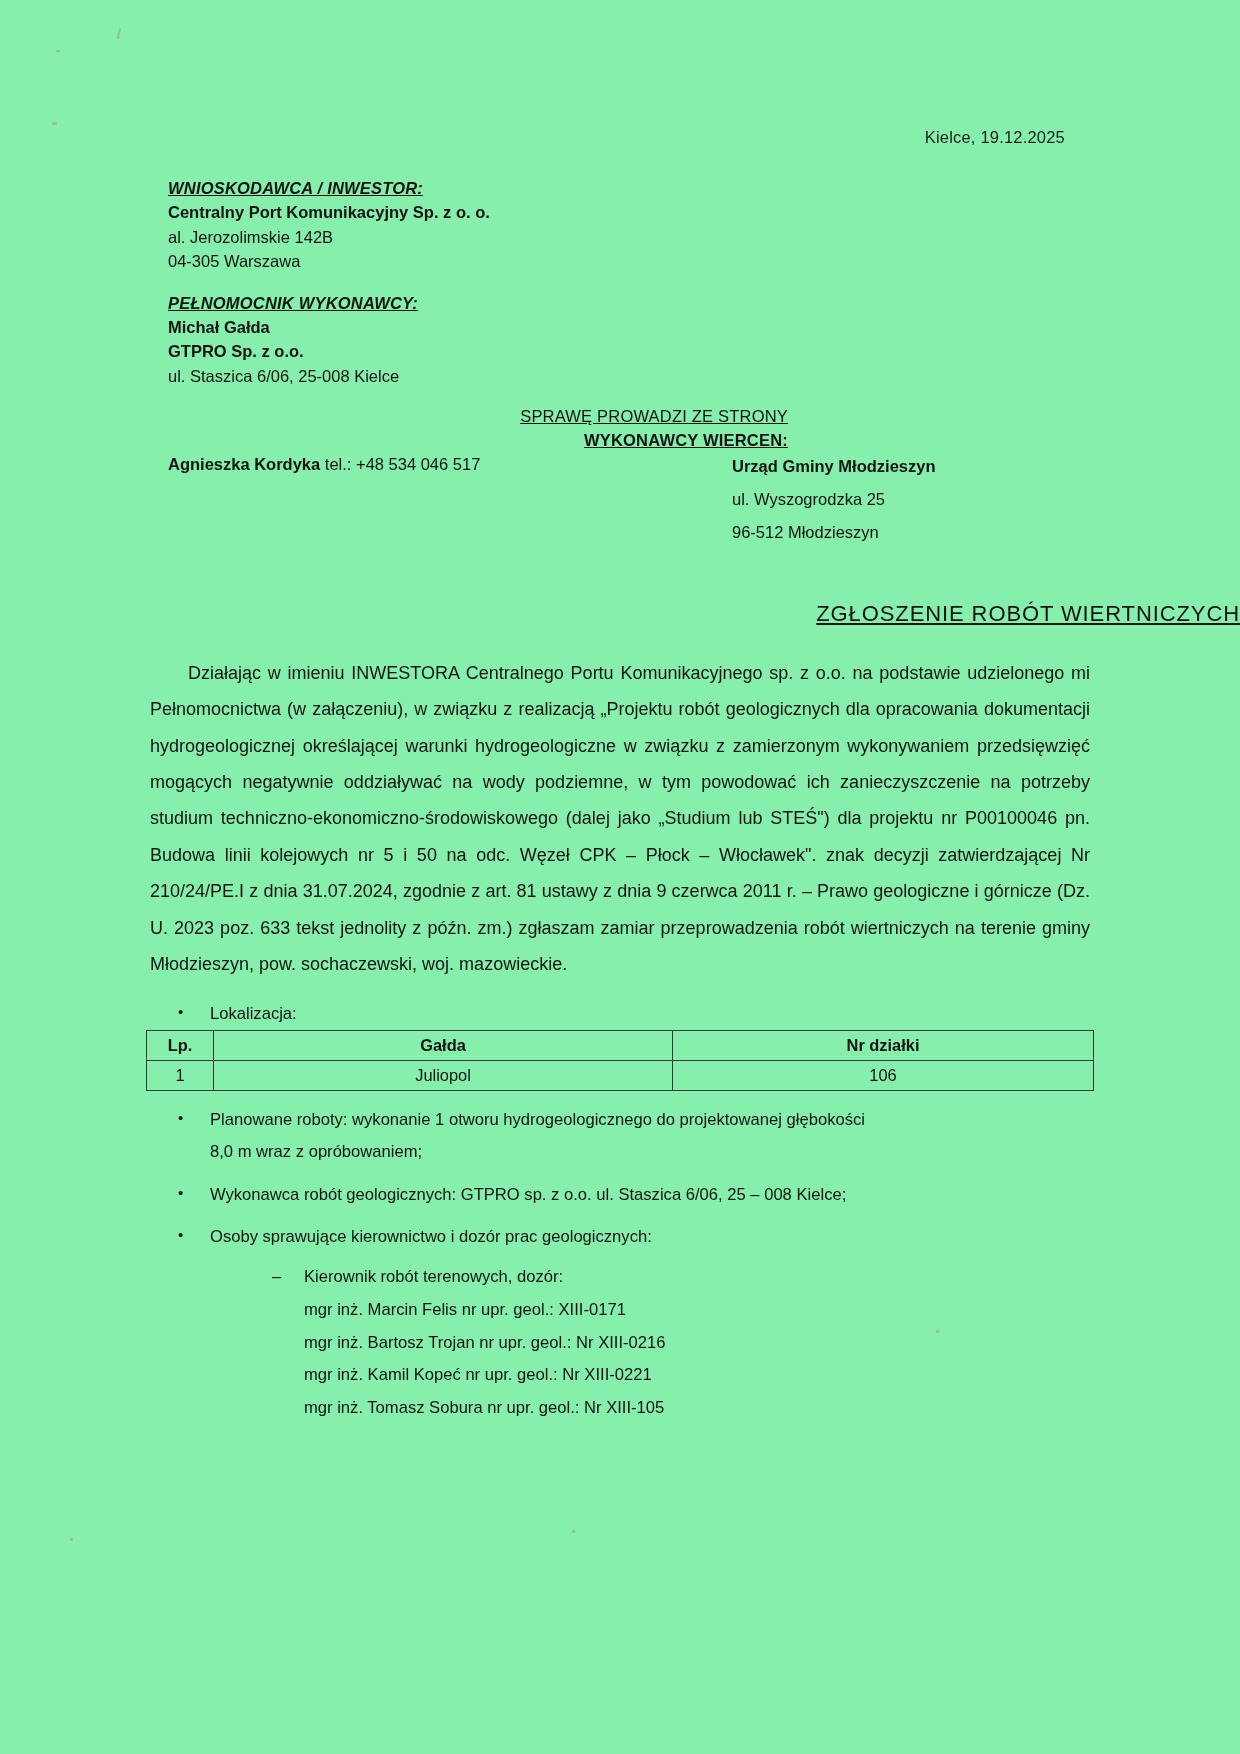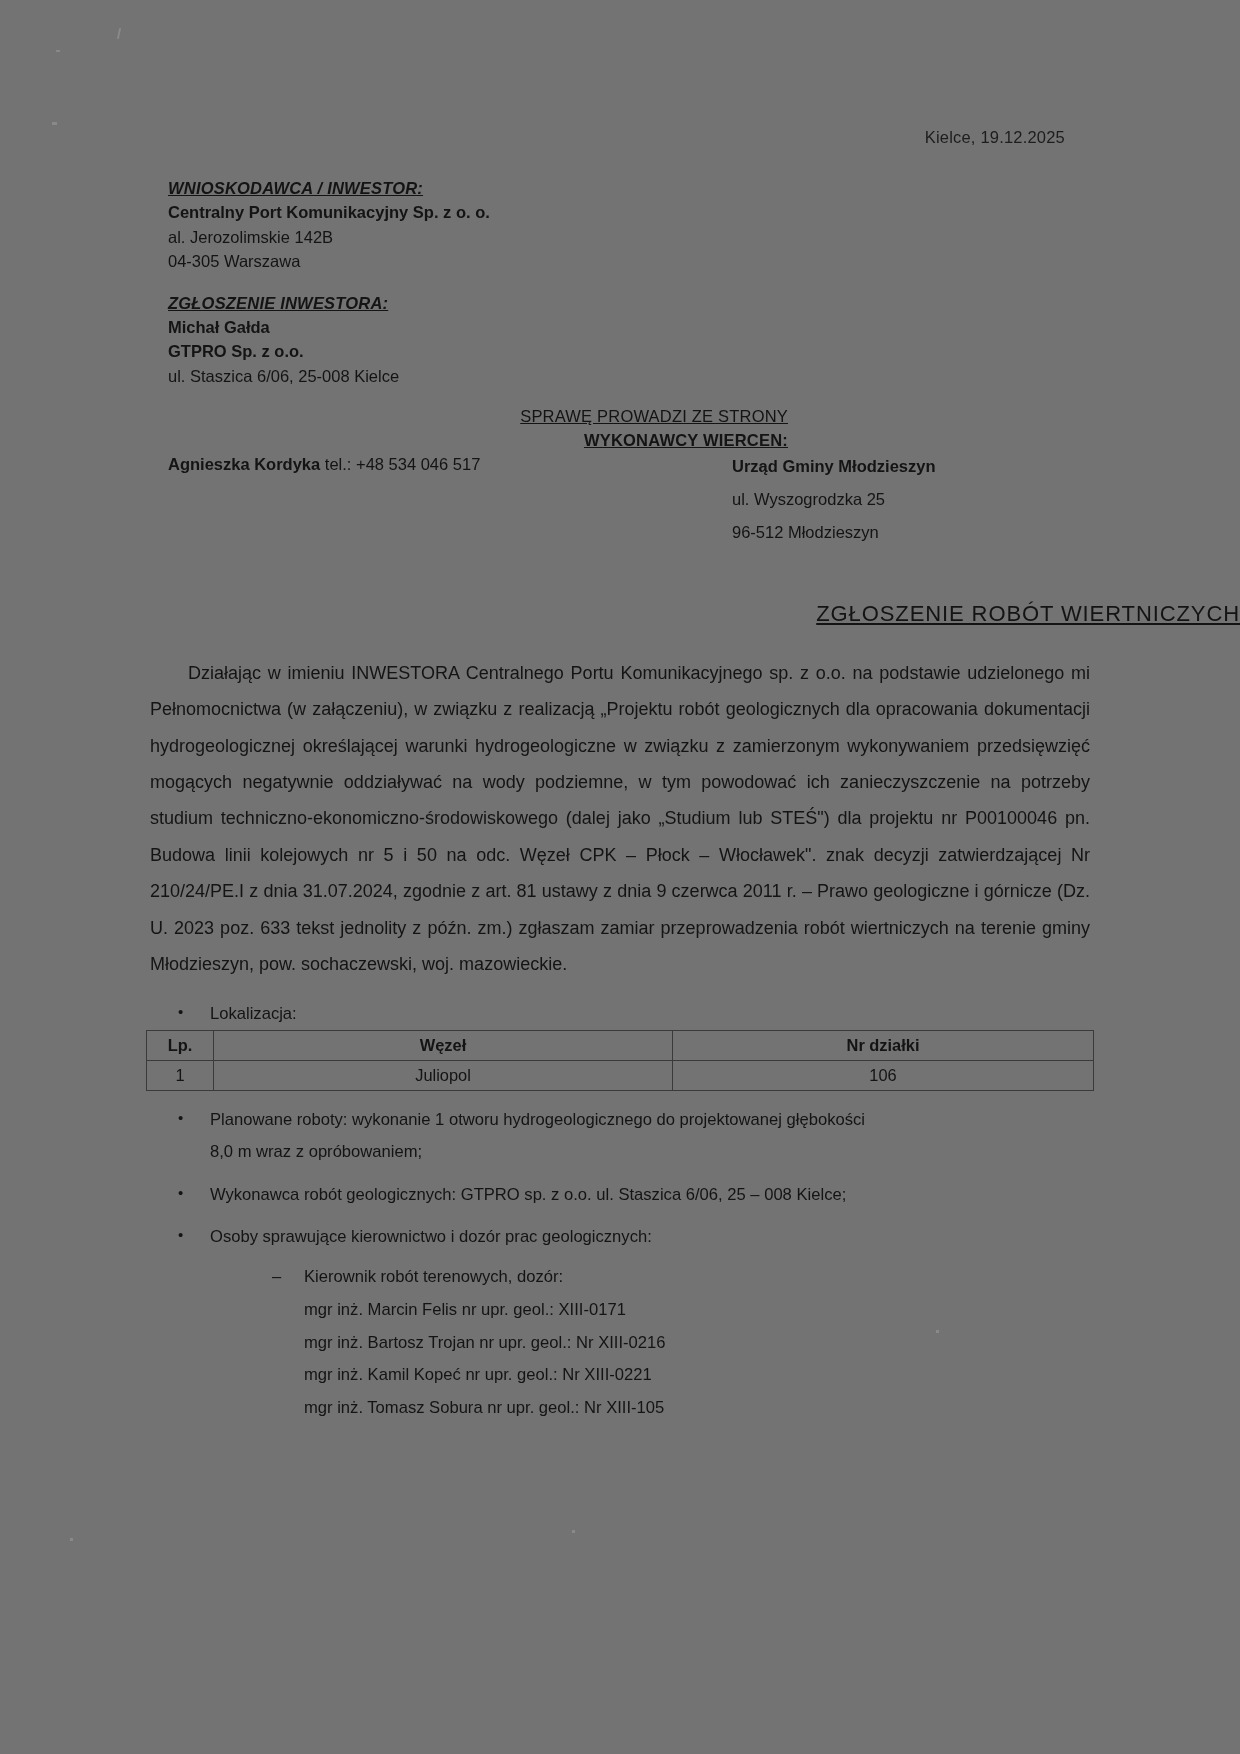--- a/index.html
+++ b/index.html
@@ -12,21 +12,21 @@
     height: 1754px;
     position: relative;
     font-family: "Liberation Sans", sans-serif;
     color: #1a1a1a;
     overflow: hidden;
   }
 
   .page {
     position: absolute;
     inset: 0;
-    background: #737373;
+    background: #86efac;
   }
 
   
   .speck {
     position: absolute;
     background: #9a9a9a;
     opacity: .55;
   }
 
   .date-line {
@@ -181,21 +181,21 @@
   <div class="date-line">Kielce, 19.12.2025</div>
 
   <div class="block-sender">
     <div class="hdr-it-u">WNIOSKODAWCA / INWESTOR:</div>
     <div class="bold">Centralny Port Komunikacyjny Sp. z o. o.</div>
     <div>al. Jerozolimskie 142B</div>
     <div>04-305 Warszawa</div>
 
     <div class="sender-gap"></div>
 
-    <div class="hdr-it-u">ZGŁOSZENIE INWESTORA:</div>
+    <div class="hdr-it-u">PEŁNOMOCNIK WYKONAWCY:</div>
     <div class="bold">Michał Gałda</div>
     <div class="bold">GTPRO Sp. z o.o.</div>
     <div>ul. Staszica 6/06, 25-008 Kielce</div>
 
     <div class="sender-gap"></div>
 
     <div class="hdr-u tight">SPRAWĘ PROWADZI ZE STRONY</div>
     <div class="hdr-u bold tight">WYKONAWCY WIERCEN:</div>
     <div>
       <span class="bold">Agnieszka Kordyka</span>
@@ -221,21 +221,21 @@
     <div class="bullet-row">
       <div class="bullet-mark">•</div>
       <div class="bullet-body">Lokalizacja:</div>
     </div>
   </div>
 
   <table class="tbl">
     <thead>
       <tr>
         <th class="col-lp th-lp">Lp.</th>
-        <th class="col-obreb">Węzeł</th>
+        <th class="col-obreb">Gałda</th>
         <th>Nr działki</th>
       </tr>
     </thead>
     <tbody>
       <tr>
         <td class="col-lp">1</td>
         <td class="col-obreb">Juliopol</td>
         <td>106</td>
       </tr>
     </tbody>

